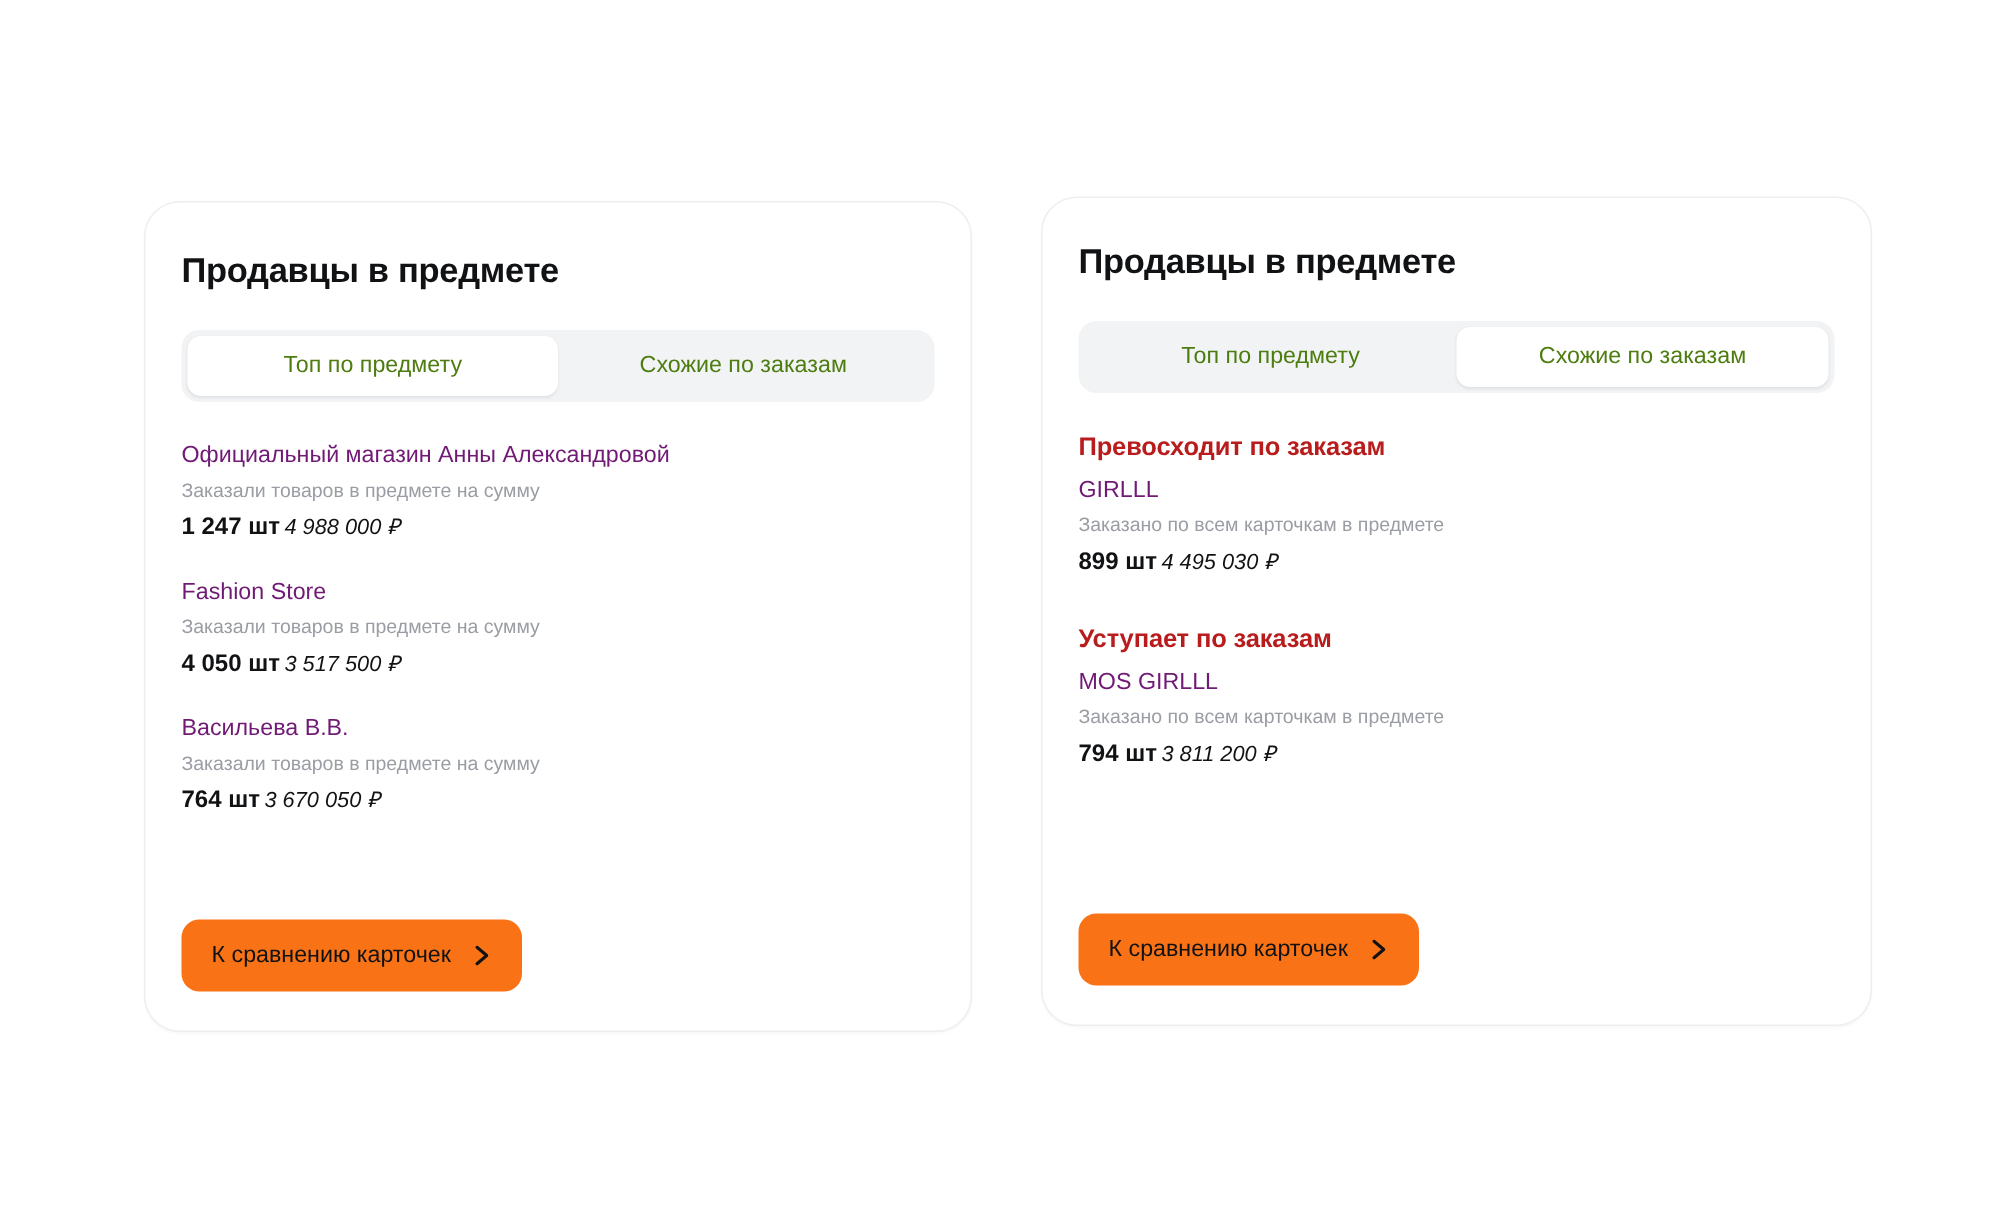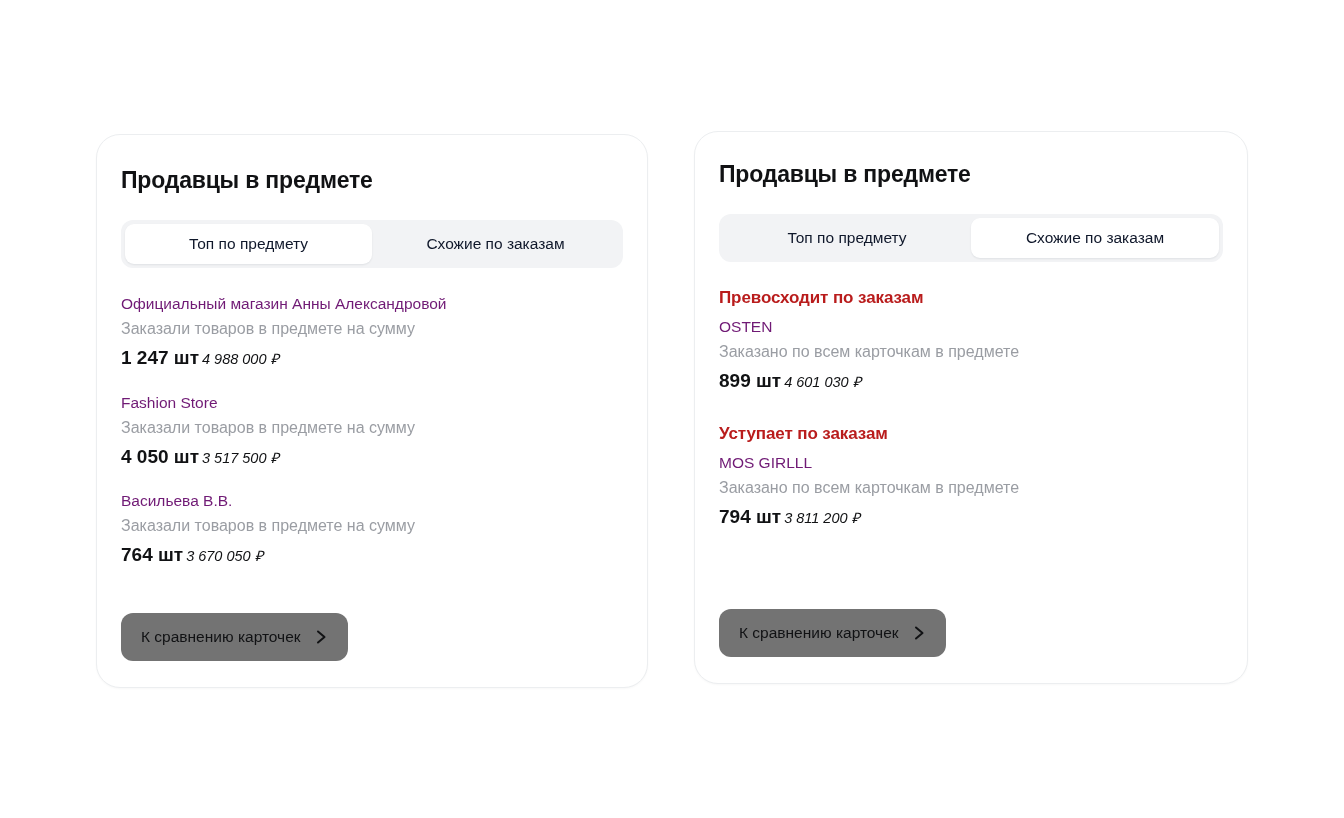--- a/index.html
+++ b/index.html
@@ -52,55 +52,55 @@
     margin: 26px 24px 0 24px;
     height: 48px;
     align-items: stretch;
   }
   .tab {
     flex: 1;
     display: flex;
     align-items: center;
     justify-content: center;
     font-size: 15.5px;
-    color: #0f172a;
+    color: #4d7c0f;
     border-radius: 9px;
     cursor: pointer;
     user-select: none;
     white-space: nowrap;
   }
   .tab.active {
     background: #ffffff;
     box-shadow: 0 1px 2px rgba(16,24,40,0.08);
     font-weight: 400;
   }
 
   .list { margin: 26px 24px 0 24px; }
   .seller { margin-bottom: 22px; }
   .seller:last-child { margin-bottom: 0; }
   .seller-name {
     font-size: 15.5px;
     color: #701a75;
     line-height: 1.3;
   }
   .seller-sub {
-    font-size: 16px;
+    font-size: 13px;
     color: #9a9da3;
     margin-top: 5px;
     line-height: 1.3;
   }
   .seller-metrics {
     margin-top: 6px;
     font-size: 15px;
     color: #111214;
     line-height: 1.3;
   }
   .seller-metrics .qty {
     font-weight: 700;
-    font-size: 19px;
+    font-size: 16px;
   }
   .seller-metrics .sum {
     font-size: 14.5px;
     color: #111214;
     margin-left: 3px;
     font-style: italic;
   }
 
   .group { margin: 26px 24px 0 24px; }
   .group + .group { margin-top: 30px; }
@@ -110,21 +110,21 @@
     color: #b91c1c;
     margin-bottom: 9px;
     letter-spacing: -0.1px;
   }
 
   .cta {
     position: absolute;
     display: inline-flex;
     align-items: center;
     gap: 14px;
-    background: #737373;
+    background: #f97316;
     border: none;
     border-radius: 12px;
     height: 48px;
     padding: 0 20px;
     font-size: 15.5px;
     color: #111214;
     cursor: pointer;
     font-family: "Liberation Sans", sans-serif;
   }
   #card-left .cta { left: 24px; bottom: 26px; }
@@ -184,24 +184,24 @@
     <h2 class="card-title">Продавцы в предмете</h2>
 
     <div class="tabs">
       <div class="tab">Топ по предмету</div>
       <div class="tab active">Схожие по заказам</div>
     </div>
 
     <div class="group">
       <div class="group-title">Превосходит по заказам</div>
       <div class="seller">
-        <div class="seller-name">OSTEN</div>
+        <div class="seller-name">GIRLLL</div>
         <div class="seller-sub">Заказано по всем карточкам в предмете</div>
         <div class="seller-metrics">
-          <span class="qty">899 шт</span><span class="sum">4 601 030 ₽</span>
+          <span class="qty">899 шт</span><span class="sum">4 495 030 ₽</span>
         </div>
       </div>
     </div>
 
     <div class="group">
       <div class="group-title">Уступает по заказам</div>
       <div class="seller">
         <div class="seller-name">MOS GIRLLL</div>
         <div class="seller-sub">Заказано по всем карточкам в предмете</div>
         <div class="seller-metrics">

